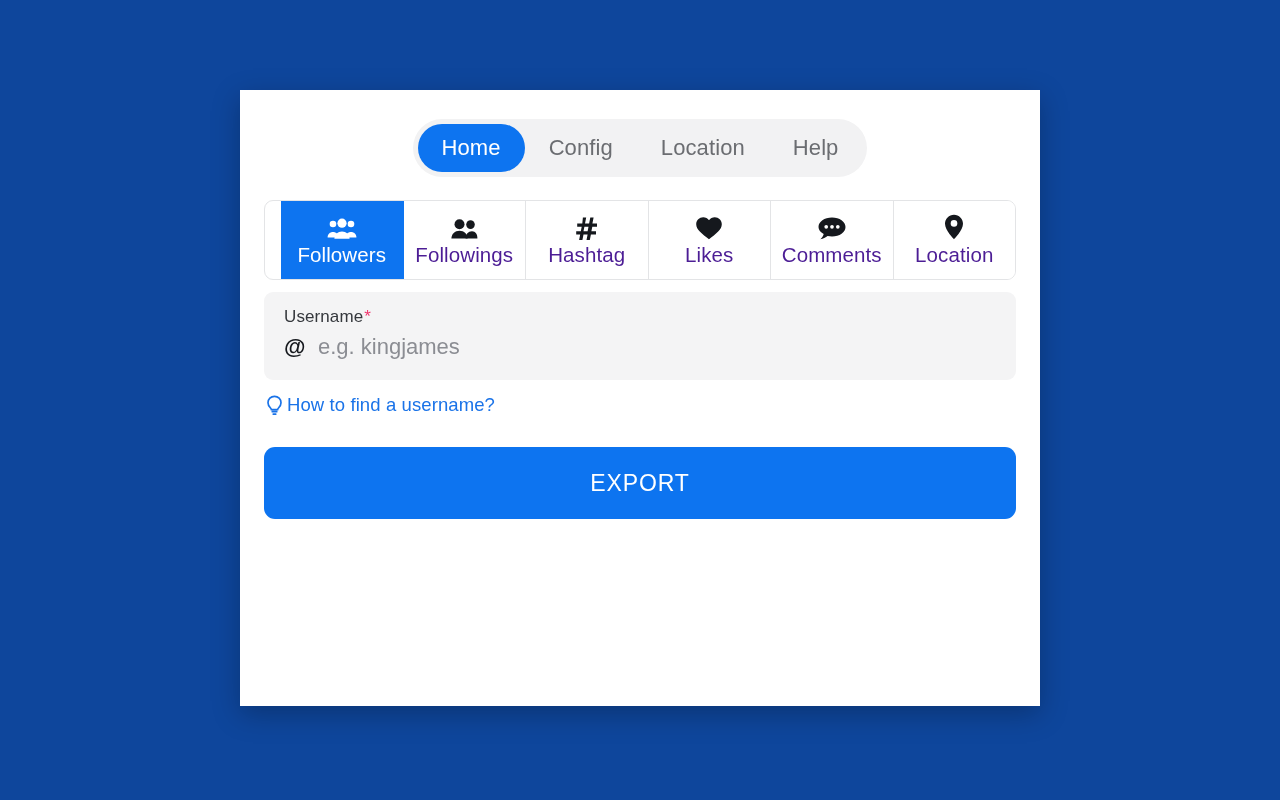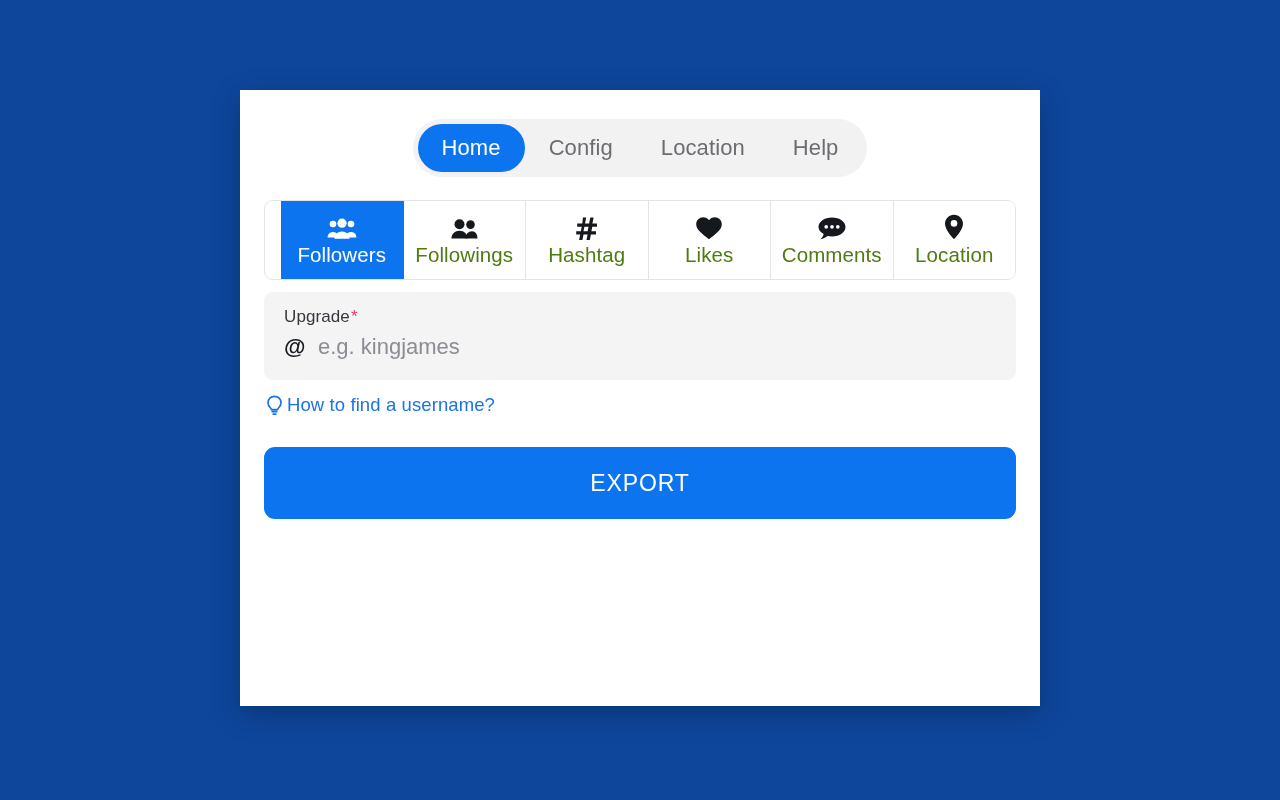--- a/index.html
+++ b/index.html
@@ -74,21 +74,21 @@
   .tab {
     flex: 1 1 0;
     display: flex;
     flex-direction: column;
     align-items: center;
     justify-content: center;
     gap: 3px;
     background: #ffffff;
     border-right: 1px solid #E3E4E6;
     cursor: pointer;
-    color: #4d7c0f;
+    color: #4c1d95;
   }
   .tab:last-child { border-right: none; }
   .tab.active {
     background: #0D74F0;
     color: #ffffff;
     border-right-color: #0D74F0;
     margin-left: 16px;
   }
   .tab-icon {
     height: 26px;
@@ -277,21 +277,21 @@
           <circle cx="11" cy="9.4" r="3.3" fill="#ffffff"></circle>
         </svg>
       </span>
       <span class="tab-label">Location</span>
     </div>
 
   </div>
 
   <div class="field-card">
     <div>
-      <span class="field-label">Upgrade</span><span class="field-required">*</span>
+      <span class="field-label">Username</span><span class="field-required">*</span>
     </div>
     <div class="field-input-row">
       <span class="at-symbol">@</span>
       <input class="field-input" type="text" placeholder="e.g. kingjames" value="" style="">
     </div>
   </div>
 
   <div class="hint-row">
     <span class="hint-icon">
       <svg width="17" height="21" viewBox="0 0 17 21" aria-hidden="true">

